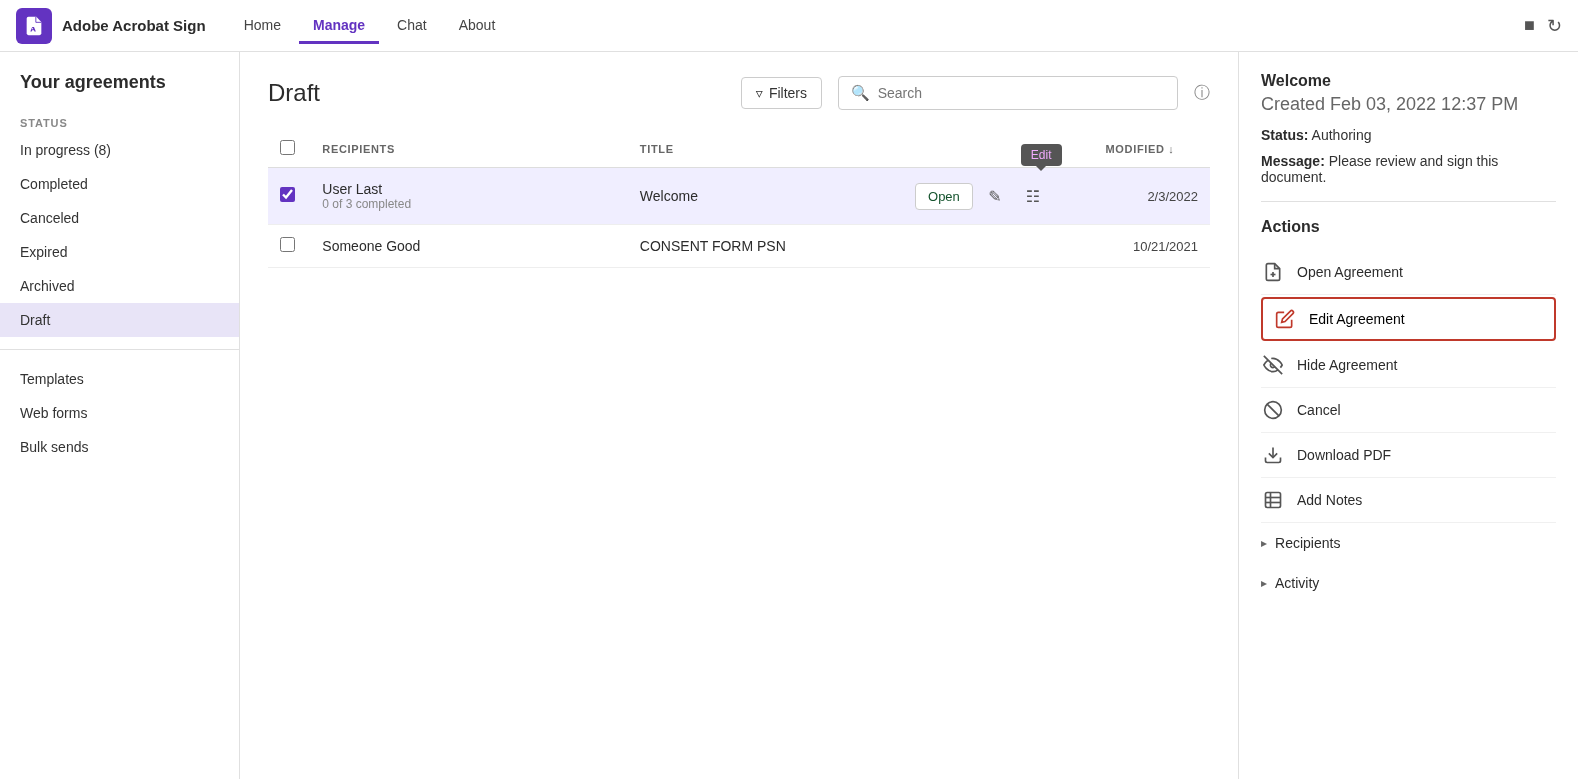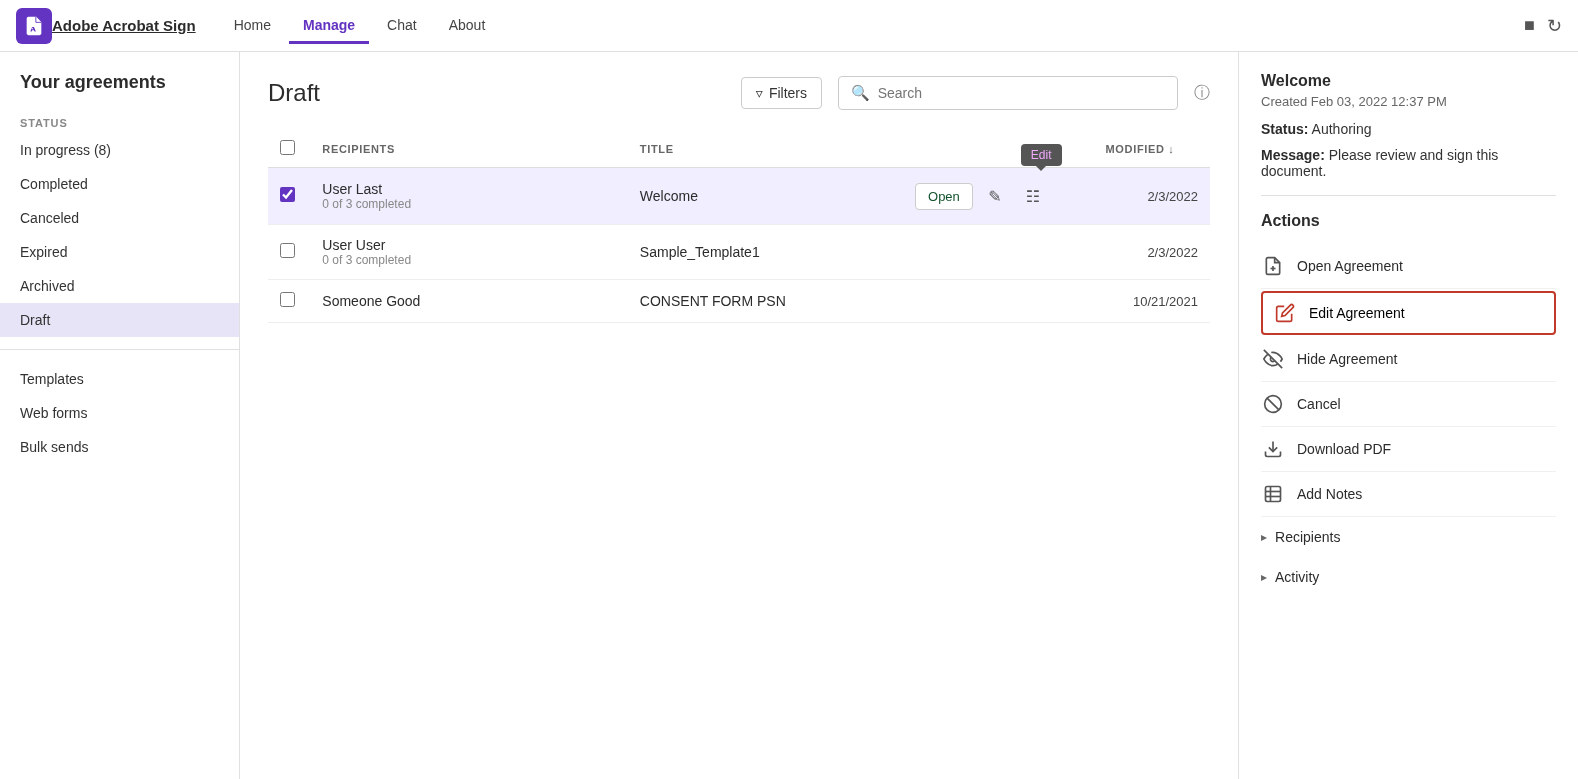--- a/index.html
+++ b/index.html
@@ -7,23 +7,22 @@
 
     
     .top-nav {
       display: flex; align-items: center;
       background: #fff; height: 52px;
       border-bottom: 1px solid #e0e0e0;
       padding: 0 16px;
       position: relative;
     }
     .nav-logo {
-      display: flex; align-items: center; 
+      display: flex; align-items: center; gap: 10px;
       margin-right: 24px;
-      text-decoration: underline;
     }
     .logo-icon {
       width: 36px; height: 36px; background: #6333c1;
       border-radius: 6px; display: flex; align-items: center; justify-content: center;
     }
     .logo-icon svg { width: 22px; height: 22px; fill: #fff; }
     .nav-brand { font-size: 15px; font-weight: 600; color: #2c2c2c; white-space: nowrap; }
     .nav-links { display: flex; align-items: center; gap: 4px; }
     .nav-link {
       padding: 8px 14px; cursor: pointer; color: #444; font-size: 14px;
@@ -132,21 +131,21 @@
       border: 5px solid transparent; border-top-color: #555;
     }
 
     
     .right-panel {
       width: 340px; min-width: 300px; background: #fff;
       border-left: 1px solid #e0e0e0;
       padding: 20px 22px; overflow-y: auto;
     }
     .panel-title { font-size: 16px; font-weight: 600; color: #2c2c2c; margin-bottom: 4px; }
-    .panel-date { font-size: 13px; color: #666; margin-bottom: 12px; }
+    .panel-date { font-size: 18px; color: #666; margin-bottom: 12px; }
     .panel-row { margin-bottom: 10px; font-size: 14px; }
     .panel-label { font-weight: 600; }
     .panel-value { color: #333; }
     .panel-message-value { color: #333; }
     .panel-divider { border: none; border-top: 1px solid #e0e0e0; margin: 16px 0; }
     .panel-section-title { font-size: 16px; font-weight: 600; color: #2c2c2c; margin-bottom: 14px; }
 
     .action-list { list-style: none; }
     .action-item {
       display: flex; align-items: center; gap: 12px;
@@ -262,36 +261,20 @@
                 <button class="icon-btn" title="Edit">✎</button>
               </div>
               <button class="icon-btn" title="Notes">☷</button>
             </div>
           </td>
           <td class="col-modified">
             <span class="modified-text">2/3/2022</span>
           </td>
         </tr>
 
-        <tr>
-          <td class="col-check">
-            <input type="checkbox" style="">
-          </td>
-          <td class="col-recipients">
-            <div class="recipient-name">User User</div>
-            <div class="recipient-sub">0 of 3 completed</div>
-          </td>
-          <td class="col-title">
-            <span class="title-text">Sample_Template1</span>
-          </td>
-          <td class="col-actions"></td>
-          <td class="col-modified">
-            <span class="modified-text">2/3/2022</span>
-          </td>
-        </tr>
 
         <tr>
           <td class="col-check">
             <input type="checkbox" style="">
           </td>
           <td class="col-recipients">
             <div class="recipient-name">Someone Good</div>
           </td>
           <td class="col-title">
             <span class="title-text">CONSENT FORM PSN</span>

